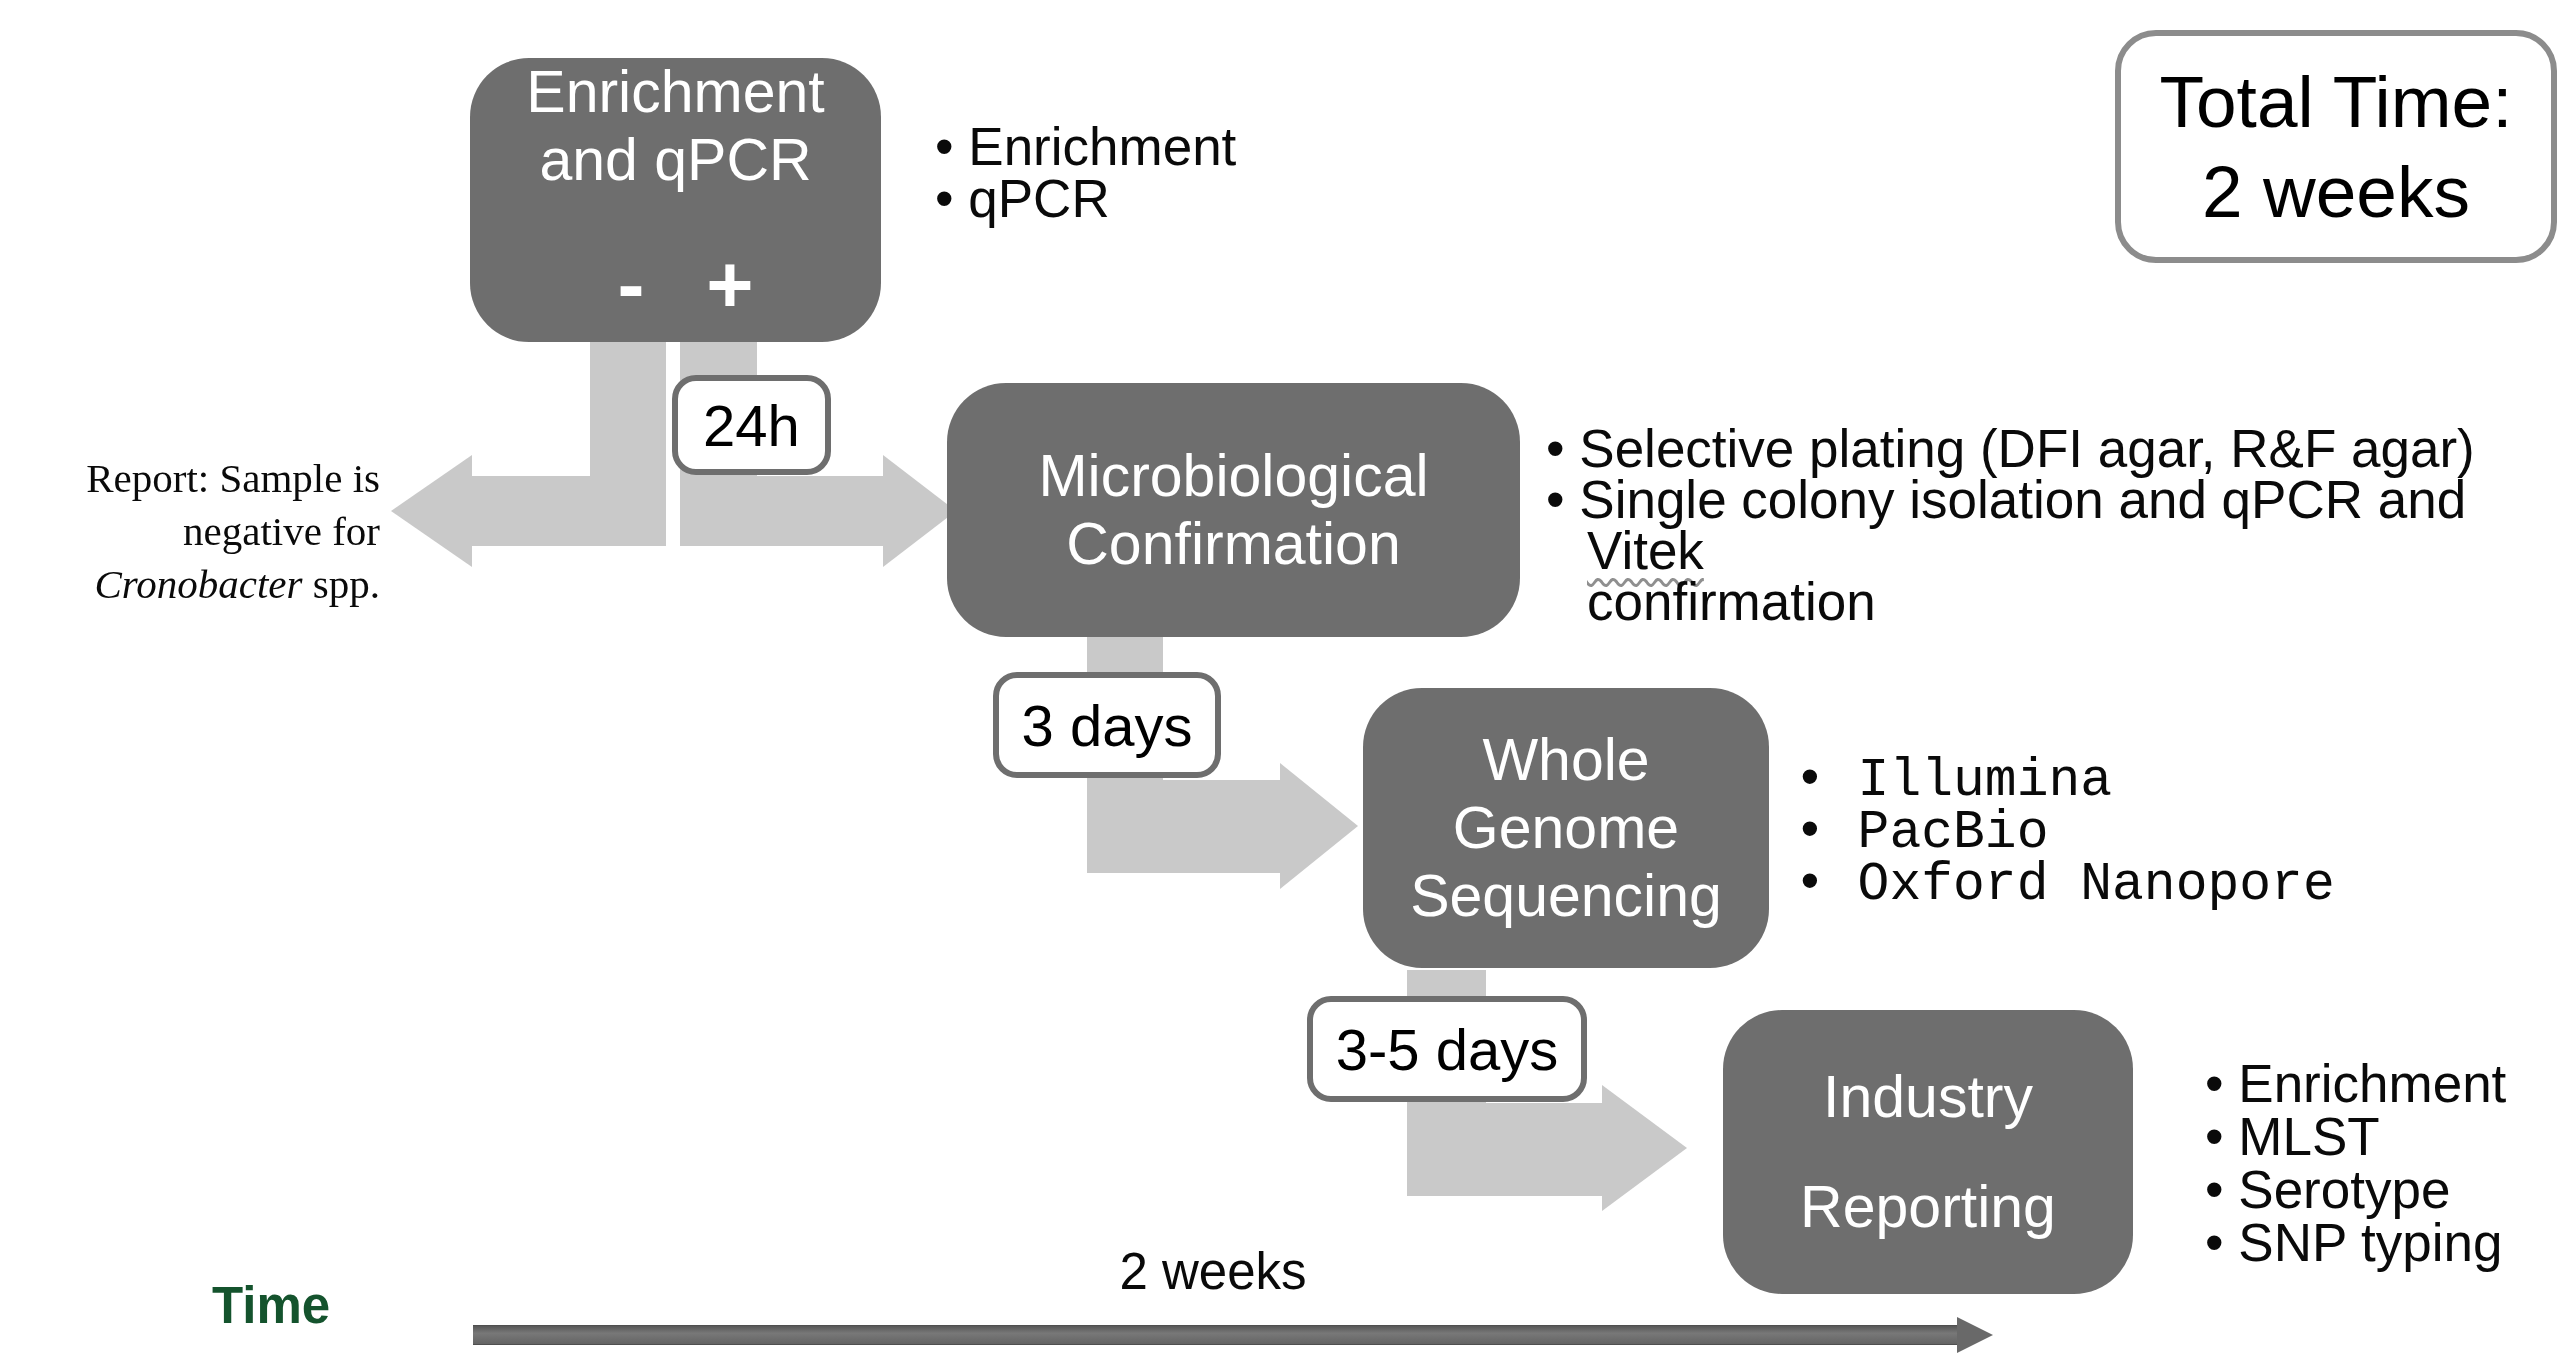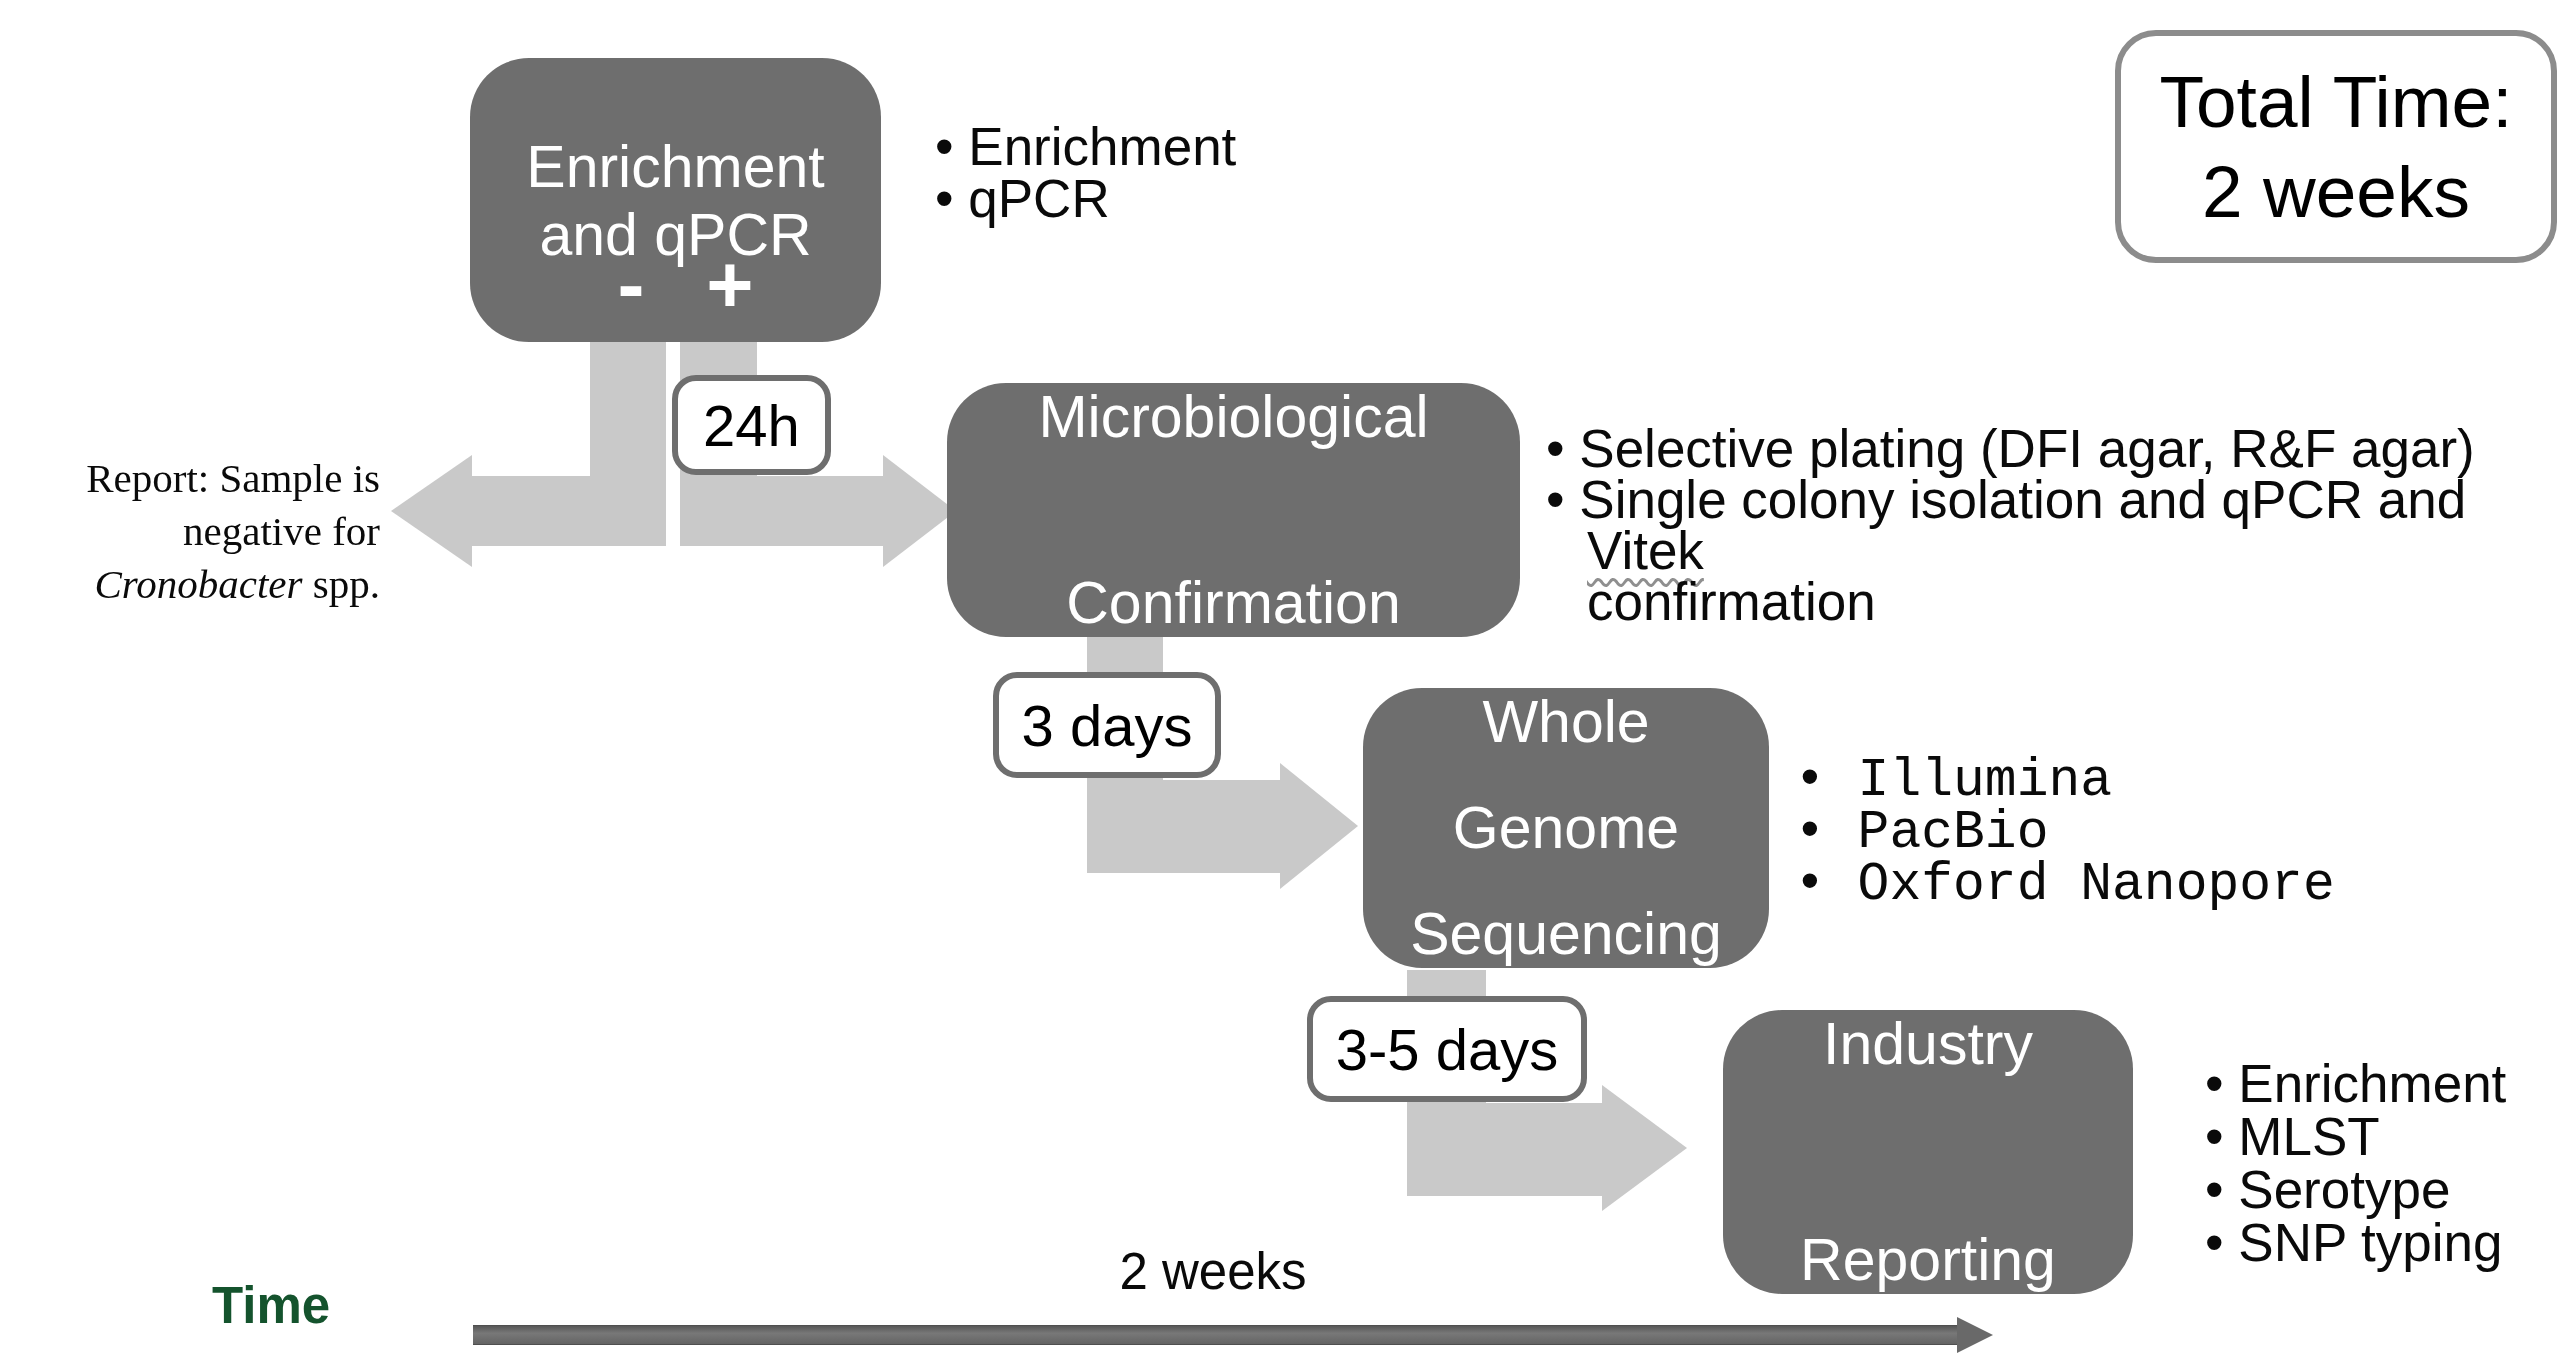--- a/index.html
+++ b/index.html
@@ -3,24 +3,24 @@
 <meta charset="utf-8">
 <style>
   html, body { margin: 0; padding: 0; background: #ffffff; }
   body { width: 2576px; height: 1369px; overflow: hidden;
          font-family: "Liberation Sans", "DejaVu Sans", sans-serif; }
   #canvas { position: relative; width: 2576px; height: 1369px; background: #fff; }
 
   
   .stage { position: absolute; background: var(--stage-fill, #6e6e6e); color: #fff;
            border-radius: 59px; display: flex; flex-direction: column; align-items: center;
-           justify-content: space-between; text-align: center; font-size: 59px; line-height: 68px;
+           justify-content: center; text-align: center; font-size: 59px; line-height: 68px;
            z-index: 2; box-sizing: border-box; }
   #box-enrichment { left: 470px; top: 58px; width: 411px; height: 284px;
-                    justify-content: flex-start; padding-top: 75px; }
+                    justify-content: flex-start; }
   #box-micro      { left: 947px; top: 383px; width: 573px; height: 254px; }
   #box-wgs        { left: 1363px; top: 688px; width: 406px; height: 280px; }
   #box-industry   { left: 1723px; top: 1010px; width: 410px; height: 284px; gap: 42px; }
   .symbols { position: absolute; bottom: 5.1px; left: 0; right: 0; height: 95px; }
   .sym { position: absolute; font-weight: bold; font-size: 81px; line-height: 85px; text-align: center; }
   #sym-minus { left: 127px; width: 68px; }
   #sym-plus  { left: 222px; width: 76px; }
 
   
   .bullets { position: absolute; margin: 16px; padding: 0; list-style: none;

